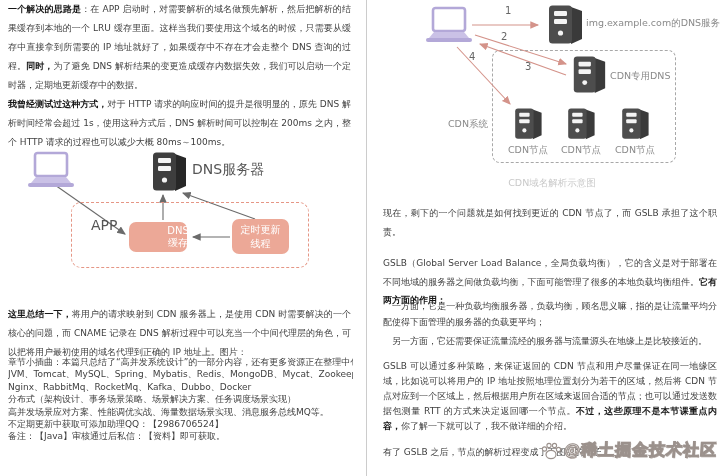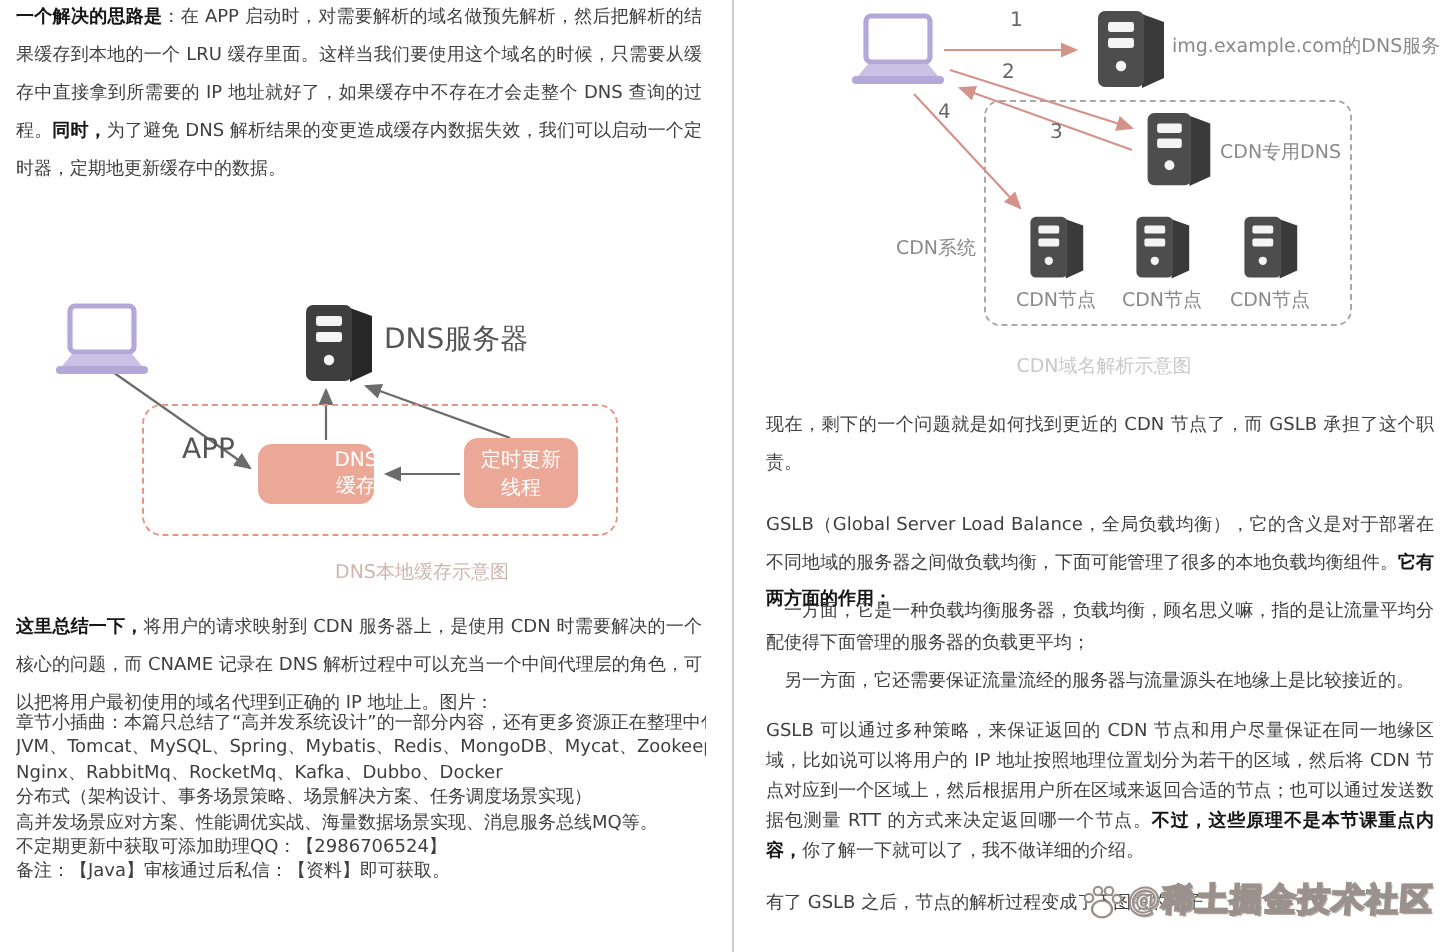--- a/index.html
+++ b/index.html
@@ -59,20 +59,23 @@
 <body>
 
 <div class="page">
 
   <div class="divider"></div>
 
   <p class="tb p1">
     <b>一个解决的思路是</b><span>：在 APP 启动时，对需要解析的域名做预先解析，然后把解析的结果缓存到本地的一个 LRU 缓存里面。这样当我们要使用这个域名的时候，只需要从缓存中直接拿到所需要的 IP 地址就好了，如果缓存中不存在才会走整个 DNS 查询的过程。</span><b>同时，</b><span>为了避免 DNS 解析结果的变更造成缓存内数据失效，我们可以启动一个定时器，定期地更新缓存中的数据。</span>
   </p>
 
+  <p class="tb p2">
+    <b>我曾经测试过这种方式，</b><span>对于 HTTP 请求的响应时间的提升是很明显的，原先 DNS 解析时间经常会超过 1s，使用这种方式后，DNS 解析时间可以控制在 200ms 之内，整个 HTTP 请求的过程也可以减少大概 80ms～100ms。</span>
+  </p>
 
   <figure class="fig fig-left">
     <svg class="overlay" width="345" height="152" viewBox="0 0 345 152">
       <defs>
         <marker id="ahd" markerWidth="9" markerHeight="8" refX="7" refY="3.5" orient="auto">
           <path d="M0,0 L8,3.5 L0,7 Z" fill="#6b6b6b"></path>
         </marker>
       </defs>
       <line x1="47" y1="37" x2="117" y2="86" stroke="#6b6b6b" stroke-width="1.1" marker-end="url(#ahd)"></line>
       <line x1="155" y1="72" x2="155" y2="47" stroke="#6b6b6b" stroke-width="1.1" marker-end="url(#ahd)"></line>
@@ -101,21 +104,20 @@
 
     <div class="el sbox" style="left:121px; top:74px; width:58px; height:30px;padding-left:40px;">
       <span class="l1">DNS缓存</span>
     </div>
 
     <div class="el sbox" style="left:224px; top:71px; width:57px; height:35px;">
       <span class="l2">定时更新</span>
       <span class="l2">线程</span>
     </div>
 
-    <figcaption class="cap cap-pink" style="left:128px; top:132px; width:150px;">DNS本地缓存示意图</figcaption>
   </figure>
 
   <p class="tb p3">
     <b>这里总结一下，</b><span>将用户的请求映射到 CDN 服务器上，是使用 CDN 时需要解决的一个核心的问题，而 CNAME 记录在 DNS 解析过程中可以充当一个中间代理层的角色，可以把将用户最初使用的域名代理到正确的 IP 地址上。图片：</span>
   </p>
 
   <div class="tb promo">
     <div>章节小插曲：本篇只总结了“高并发系统设计”的一部分内容，还有更多资源正在整理中包含</div>
     <div>JVM、Tomcat、MySQL、Spring、Mybatis、Redis、MongoDB、Mycat、Zookeeper</div>
     <div>Nginx、RabbitMq、RocketMq、Kafka、Dubbo、Docker</div>

